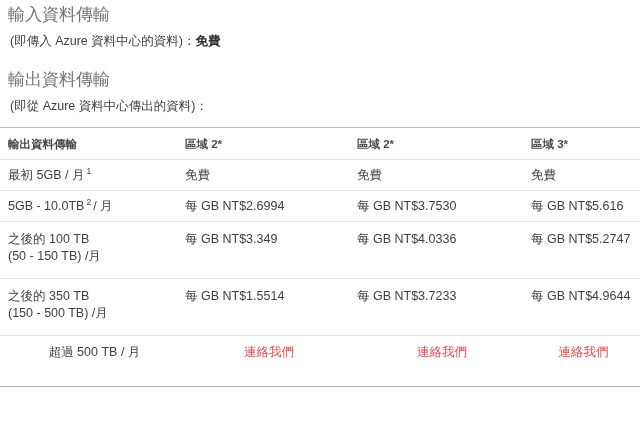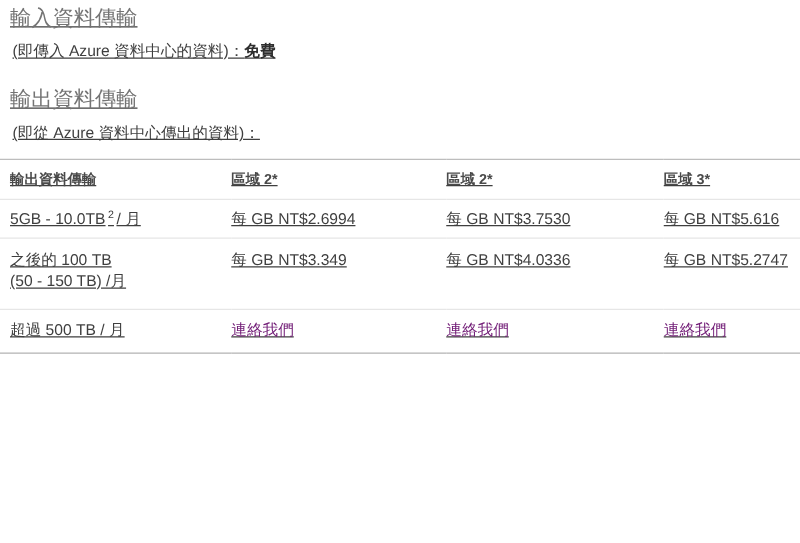--- a/index.html
+++ b/index.html
@@ -4,21 +4,21 @@
 <style>
   * { box-sizing: border-box; }
   html, body {
     margin: 0; padding: 0;
     width: 640px; height: 434px;
     background: #ffffff;
     overflow: hidden;
     font-family: "Liberation Sans", "DejaVu Sans", sans-serif;
     color: #3f3f3f;
   }
-  .page { width: 640px; text-decoration: underline; }
+  .page { width: 640px; }
 
   h2.section-title {
     font-size: 17px;
     line-height: 20px;
     font-weight: 400;
     color: #747474;
     margin: 0 0 0 8px;
   }
   .title-ingress { padding-top: 5px; }
   .title-egress  { margin-top: 21px !important; }
@@ -49,31 +49,31 @@
     vertical-align: top;
     font-weight: 400;
     padding: 8px 4px 7px 0;
     border-bottom: 1px solid #e6e6e6;
     font-size: 12.5px;
     line-height: 15px;
   }
   th { font-size: 11.5px; font-weight: 700; color: #4a4a4a; padding-top: 9px; }
   th:first-child, td:first-child { padding-left: 8px; }
   tr.tall td { padding-top: 9px; padding-bottom: 13px; line-height: 17px; }
-  tr:last-child td { border-bottom: none; padding-top: 9px; padding-bottom: 10px; }
+  tr:last-child td { border-bottom: none; padding-top: 9px; padding-bottom: 26px; text-align: center; }
 
   sup.fn {
     font-size: 8.5px;
     line-height: 0;
     vertical-align: super;
   }
   td sup.fn { margin-left: 2px; margin-right: 2px; }
 
   a.contact-link {
-    color: #701a75;
+    color: #ef4444;
     text-decoration: none;
     cursor: pointer;
   }
 
   .footnotes {
     text-align: center;
     font-size: 12px;
     line-height: 17px;
     color: #3f3f3f;
     padding-top: 7px;
@@ -100,30 +100,42 @@
     <thead>
       <tr>
         <th>輸出資料傳輸</th>
         <th>區域 2*</th>
         <th>區域 2*</th>
         <th>區域 3*</th>
       </tr>
     </thead>
     <tbody>
       <tr>
+        <td><span>最初 5GB / 月</span><sup class="fn">1</sup></td>
+        <td>免費</td>
+        <td>免費</td>
+        <td>免費</td>
+      </tr>
+      <tr>
         <td><span>5GB - 10.0TB</span><sup class="fn">2</sup><span>/ 月</span></td>
         <td>每 GB NT$2.6994</td>
         <td>每 GB NT$3.7530</td>
         <td>每 GB NT$5.616</td>
       </tr>
       <tr class="tall">
         <td><span>之後的 100 TB</span><br><span>(50 - 150 TB) /月</span></td>
         <td>每 GB NT$3.349</td>
         <td>每 GB NT$4.0336</td>
         <td>每 GB NT$5.2747</td>
+      </tr>
+      <tr class="tall">
+        <td><span>之後的 350 TB</span><br><span>(150 - 500 TB) /月</span></td>
+        <td>每 GB NT$1.5514</td>
+        <td>每 GB NT$3.7233</td>
+        <td>每 GB NT$4.9644</td>
       </tr>
       <tr>
         <td>超過 500 TB / 月</td>
         <td><a class="contact-link">連絡我們</a></td>
         <td><a class="contact-link">連絡我們</a></td>
         <td><a class="contact-link">連絡我們</a></td>
       </tr>
     </tbody>
   </table>
 

